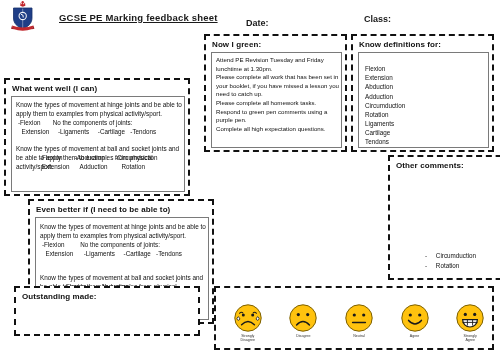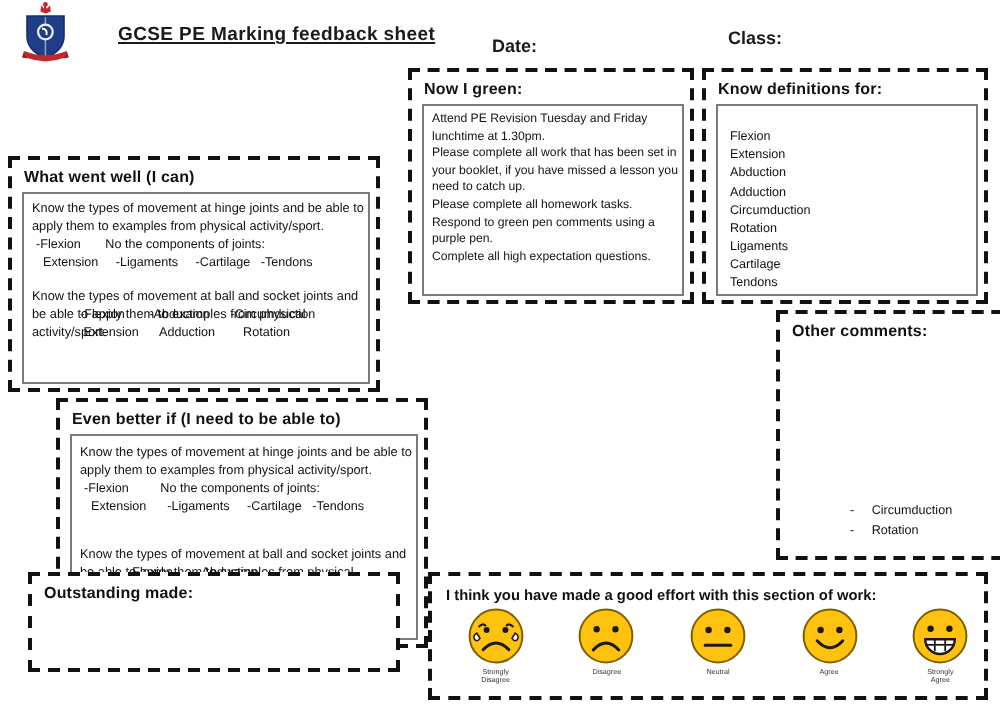--- a/index.html
+++ b/index.html
@@ -180,21 +180,20 @@
 -     Rotation</p>
     </div>
   </div>
 
   <div class="dashcell" style="left:14px;top:286px;width:186px;height:50px;">
     <div class="cell-label">Outstanding made:</div>
     <p class="btxt" style="left:7px;top:17px;width:170px;"></p>
   </div>
 
   <div class="dashcell" style="left:214px;top:286px;width:280px;height:64px;">
-    <div class="likert-q">I think you have made a good effort with this section of work:</div>
 
     <div class="faces">
 
       <div class="face-item">
         <svg class="face-svg" width="30" height="30" viewBox="0 0 30 30">
           <circle cx="15" cy="15" r="13.2" fill="#FFC20E" stroke="#7d6000" stroke-width="1"></circle>
           <circle cx="10.3" cy="12" r="1.5" fill="#1a1a1a"></circle>
           <circle cx="19.7" cy="12" r="1.5" fill="#1a1a1a"></circle>
           <path d="M8.6 21.8 q6.4 -6.6 12.8 0" stroke="#1a1a1a" stroke-width="1.5" fill="none" stroke-linecap="round"></path>
           <path d="M6.4 10.6 q1.6 -2.4 3.6 -0.6" stroke="#1a1a1a" stroke-width="1.1" fill="none"></path>

